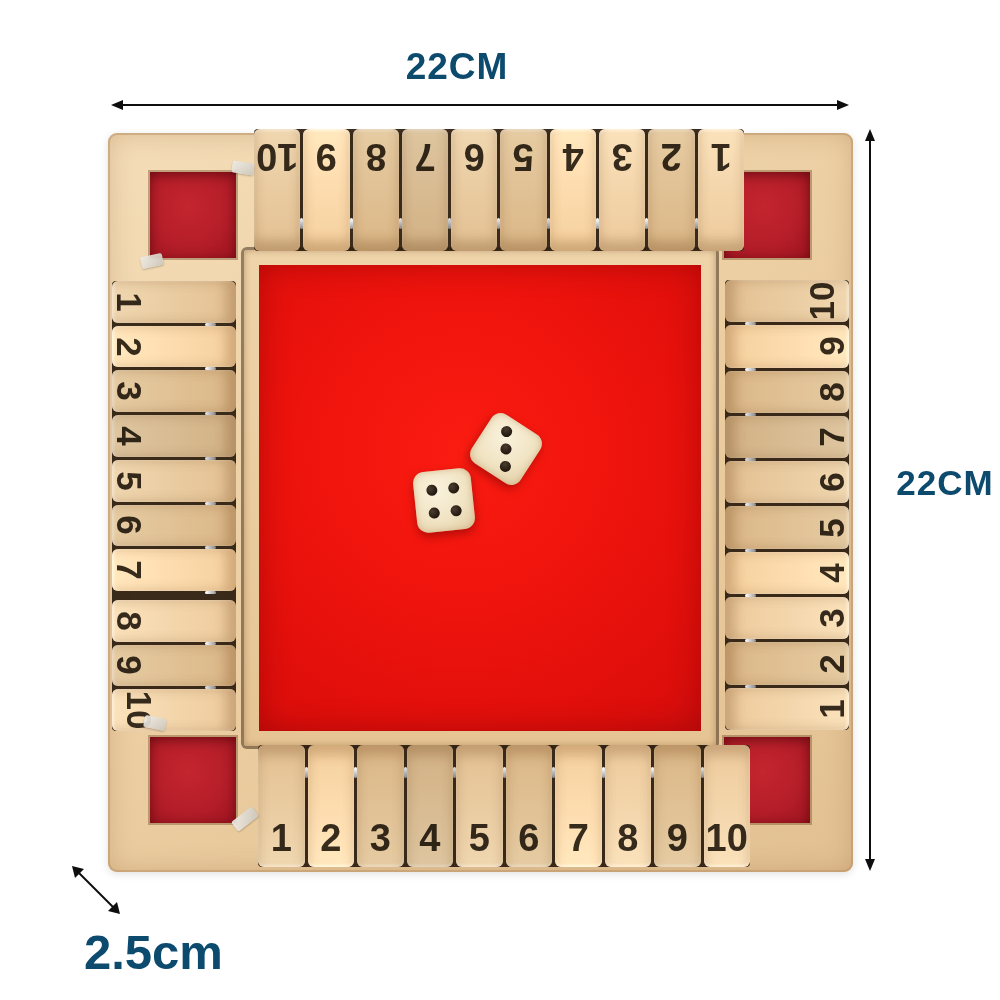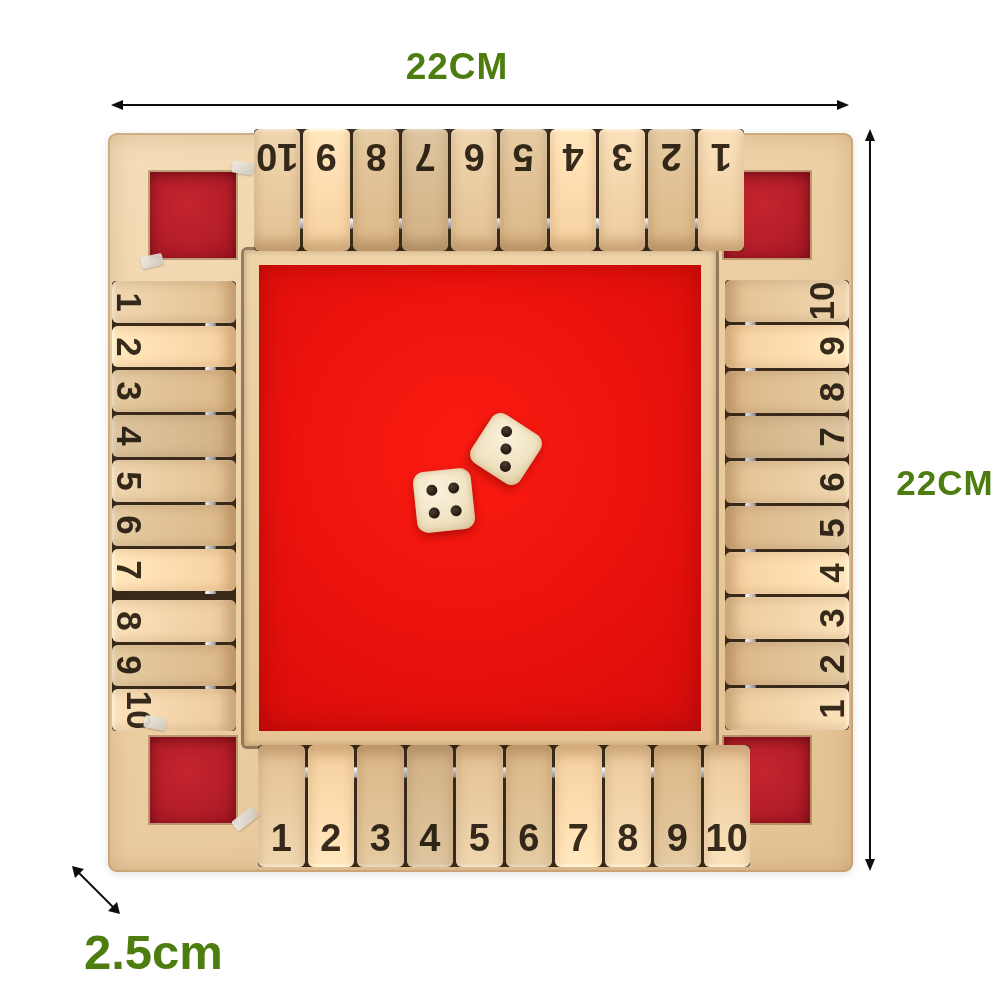--- a/index.html
+++ b/index.html
@@ -1,20 +1,20 @@
 <!DOCTYPE html>
 <html style="--felt-red: #ee130d; --corner-red: #c4252e; --wood-light: #f0d7b0; --wood-mid: #e3c092; --pip: #23180f;"><head>
 <meta charset="utf-8">
 <style>
   html,body{margin:0;padding:0;background:#ffffff;}
   body{width:1000px;height:1000px;font-family:"Liberation Sans",sans-serif;}
   .scene{position:relative;width:1000px;height:1000px;background:#ffffff;overflow:hidden;}
 
   
-  .dim-label{position:absolute;font-weight:bold;color:#4d7c0f;line-height:1;}
+  .dim-label{position:absolute;font-weight:bold;color:#0c4a6e;line-height:1;}
   #width-label{left:457px;top:48px;transform:translateX(-50%);font-size:37px;letter-spacing:1px;}
   #height-label{left:945px;top:465px;transform:translateX(-50%);font-size:35px;letter-spacing:1px;}
   #thickness-label{left:84px;top:928px;font-size:49px;}
   svg.arrow{position:absolute;overflow:visible;}
 
   
   .board{position:absolute;left:108px;top:133px;width:745px;height:739px;border-radius:9px;
     background:linear-gradient(145deg,#f4ddb8 0%,#eccfa3 45%,#e2c091 100%);
     box-shadow:inset 0 0 0 2px rgba(186,146,100,.5), inset 0 0 26px rgba(150,100,55,.3), 0 2px 8px rgba(0,0,0,.12);}
 

